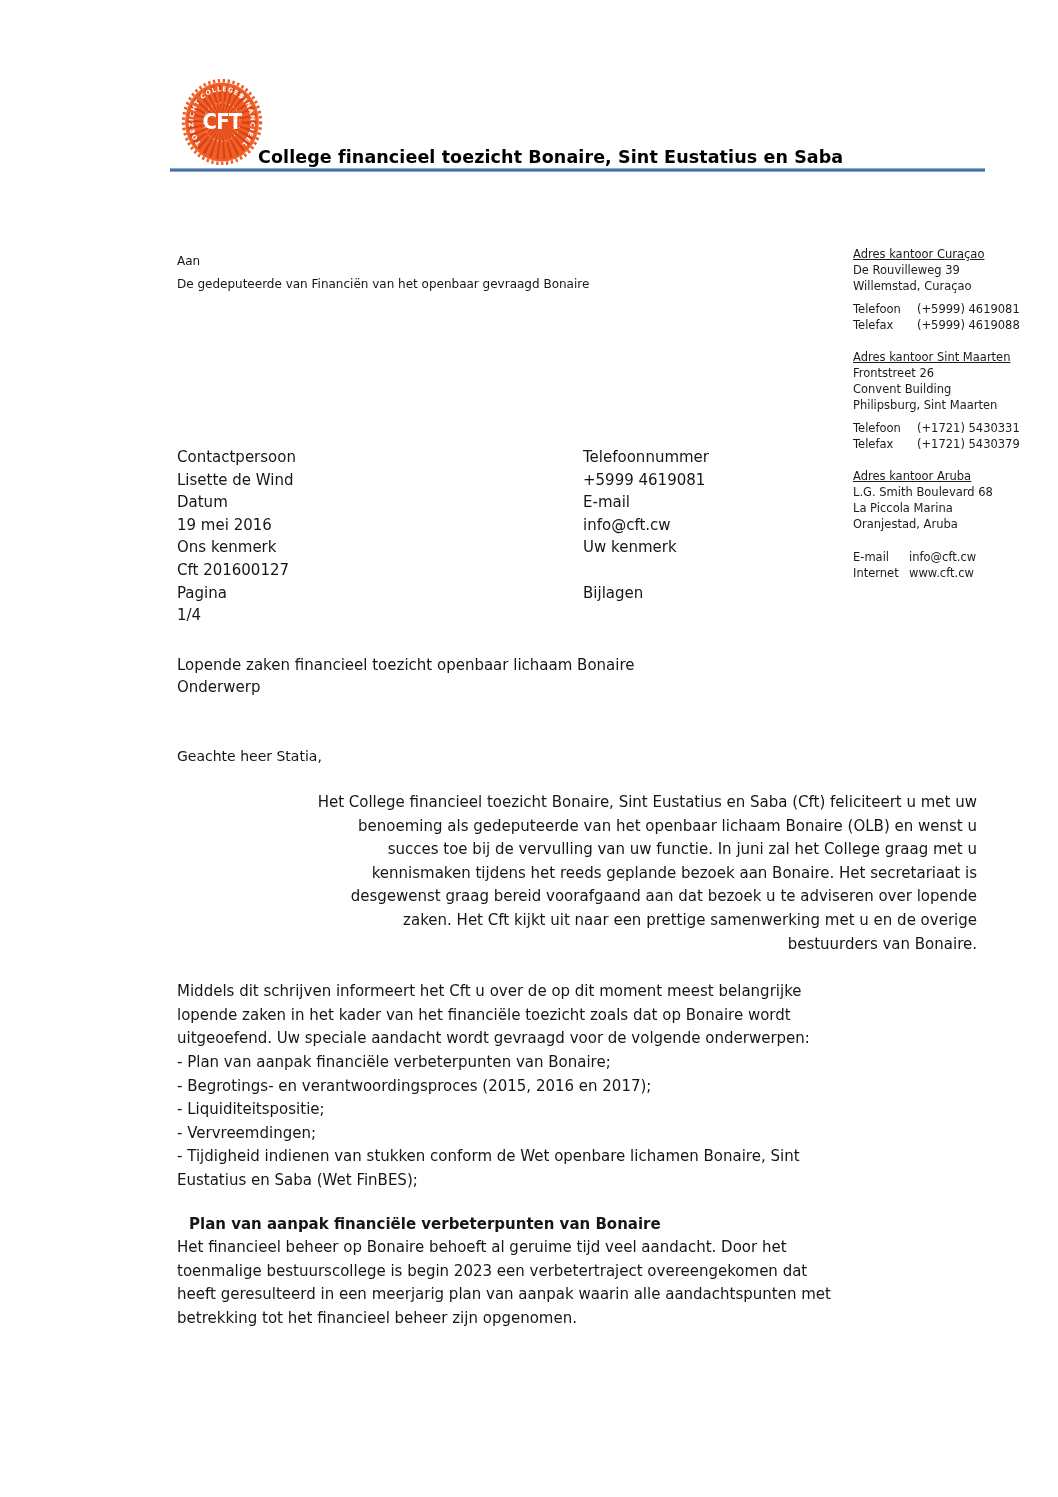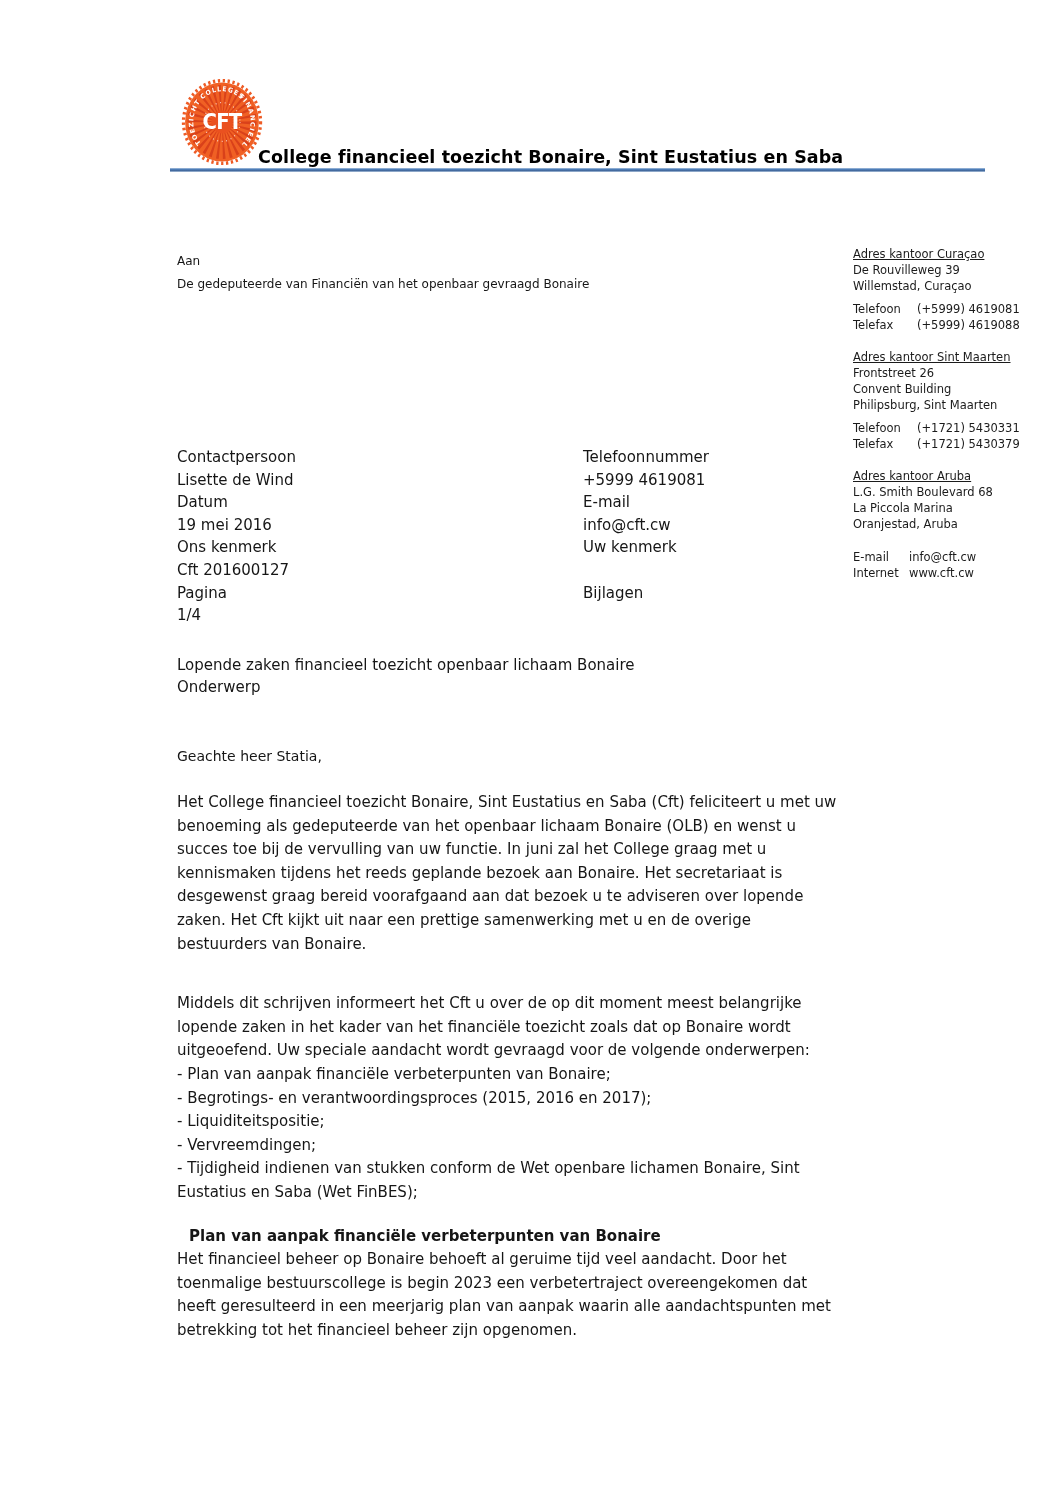--- a/index.html
+++ b/index.html
@@ -54,21 +54,21 @@
     position: absolute; left: 177px; top: 745px;
     font-size: 14px; line-height: 22px; white-space: nowrap;
   }
 
   
   .body-text {
     position: absolute; left: 177px; top: 791px;
     width: 800px; font-size: 15px; line-height: 23.6px;
   }
   .para { white-space: pre-line; }
-  .para.gap-after { margin-bottom: 36px; }
+  .para.gap-after { margin-bottom: 24px; text-align: right; }
   .topic { white-space: pre-line; }
   .section-heading { font-weight: bold; margin-top: 20px; white-space: nowrap; margin-left: 12px; }
 
   
   .sidebar {
     position: absolute; left: 828px; top: 246px;
     width: 185px; font-size: 11.5px; line-height: 16px; color: #1b1b1b; margin-left: 25px;
   }
   .office { margin-bottom: 16px; }
   .office-heading { text-decoration: underline; }

